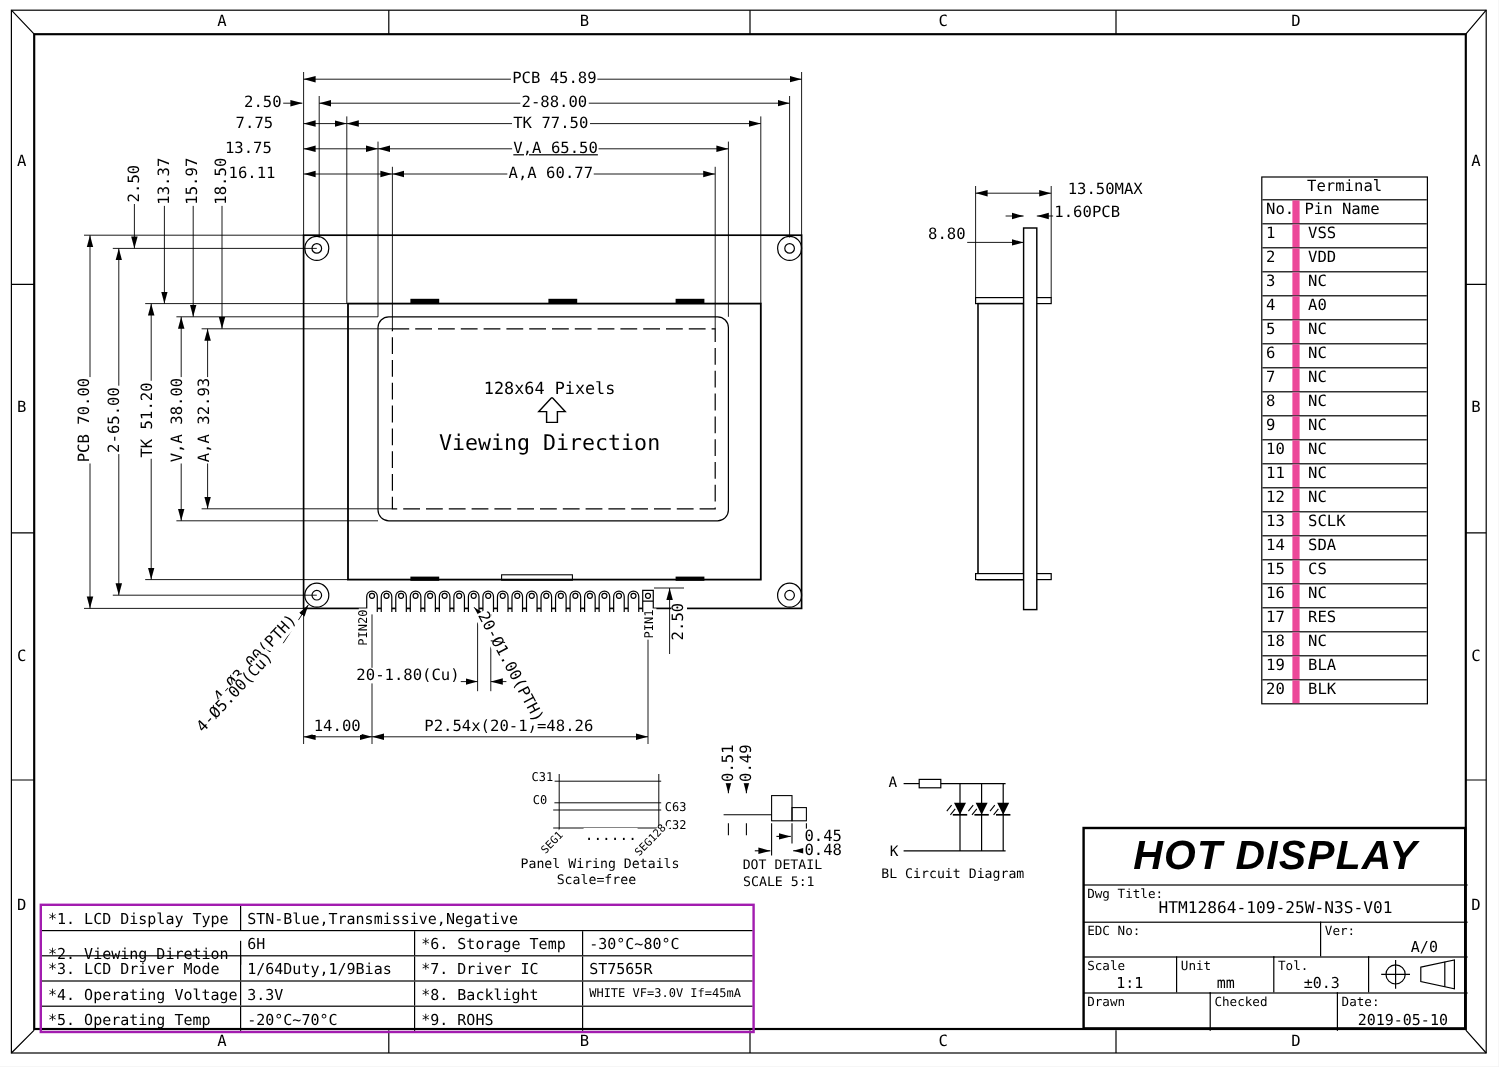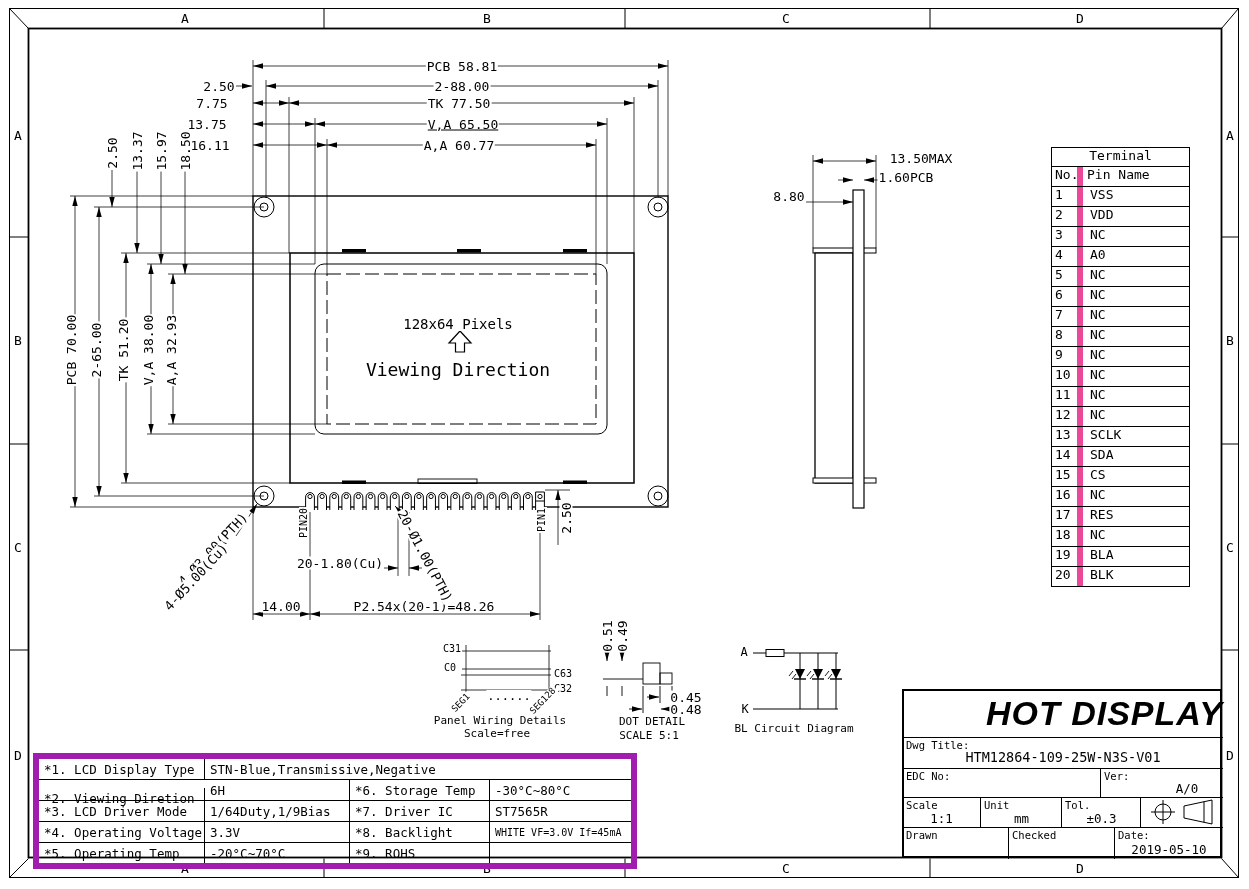--- a/index.html
+++ b/index.html
@@ -9,32 +9,32 @@
   .lbl{position:absolute;font-size:13px;line-height:1;white-space:pre;background:#fff;padding:0 1px;}
   .zl{position:absolute;font-size:13px;line-height:1;transform:translate(-50%,-50%);}
   
   #terminal{position:absolute;left:1051px;top:147px;width:137px;border:1px solid #000;font-size:13px;}
   #terminal .trow{display:flex;border-top:1px solid #000;height:19px;}
   #terminal .trow:first-child{border-top:none;}
   #terminal .c1{width:31px;border-right:6px solid #ec4899;padding-left:3px;box-sizing:border-box;}
   #terminal .c2{flex:1;padding-left:7px;}
   #terminal .tt{height:18px;text-align:center;}
   
-  #spec{position:absolute;left:33px;top:753px;width:592px;border:6px solid #a21caf;font-size:12.5px;}
+  #spec{position:absolute;left:33px;top:753px;width:592px;border:2px solid #a21caf;font-size:12.5px;}
   #spec .srow{display:flex;border-top:1px solid #000;height:20px;align-items:center;}
   #spec .srow:first-child{border-top:none;}
   #spec .sc{border-right:1px solid #000;padding-left:5px;box-sizing:border-box;height:100%;display:flex;align-items:center;overflow:hidden;}
   #spec .sc:last-child{border-right:none;}
   
   #tblock{position:absolute;left:902px;top:689px;width:320px;height:169px;border:2px solid #000;box-sizing:border-box;font-size:12.5px;}
   .tbcell{position:absolute;box-sizing:border-box;border-left:1px solid #000;border-top:1px solid #000;}
   .tbsm{position:absolute;font-size:10.5px;left:3px;top:1px;}
   .tbval{position:absolute;width:100%;text-align:center;}
   #brand{font-family:"Liberation Sans",sans-serif;font-weight:bold;font-style:italic;
-         font-size:34px;letter-spacing:1px;text-align:right;line-height:46px;}
+         font-size:34px;letter-spacing:1px;text-align:center;line-height:46px;}
 </style>
 </head>
 <body>
 
 <div id="sheet">
 
 <svg width="1249" height="889" viewBox="0 0 1249 889">
   <defs>
     <marker id="ah" viewBox="0 0 10 7" refX="10" refY="3.5" markerWidth="10" markerHeight="7" markerUnits="userSpaceOnUse" orient="auto-start-reverse">
       <path d="M0,0.8 L10,3.5 L0,6.2 z" fill="#000"></path>
@@ -217,21 +217,21 @@
 
   <g stroke="#000" stroke-width="1" fill="none">
     <circle cx="1163" cy="812" r="8"></circle>
     <path d="M1151,812 H1175 M1163,800 V824"></path>
     <polygon points="1184,806 1212,800 1212,824 1184,818"></polygon>
     <path d="M1204,801.5 V822.5"></path>
   </g>
 </svg>
 
 <div id="labels">
-      <div class="lbl" style="left: 462px; top: 66px; transform: translate(-50%, -50%);">PCB 58.81</div>
+      <div class="lbl" style="left: 462px; top: 66px; transform: translate(-50%, -50%);">PCB 45.89</div>
       <div class="lbl" style="left: 462px; top: 86px; transform: translate(-50%, -50%);">2-88.00</div>
       <div class="lbl" style="left: 219px; top: 86px; transform: translate(-50%, -50%);">2.50</div>
       <div class="lbl" style="left: 459px; top: 103px; transform: translate(-50%, -50%);">TK 77.50</div>
       <div class="lbl" style="left: 212px; top: 103px; transform: translate(-50%, -50%);">7.75</div>
       <div class="lbl" style="left: 463px; top: 124px; transform: translate(-50%, -50%); text-decoration: underline;">V,A 65.50</div>
       <div class="lbl" style="left: 207px; top: 124px; transform: translate(-50%, -50%);">13.75</div>
       <div class="lbl" style="left: 459px; top: 145px; transform: translate(-50%, -50%);">A,A 60.77</div>
       <div class="lbl" style="left: 210px; top: 145px; transform: translate(-50%, -50%);">16.11</div>
       <div class="lbl" style="left: 112px; top: 153px; transform: translate(-50%, -50%) rotate(-90deg);">2.50</div>
       <div class="lbl" style="left: 137px; top: 151px; transform: translate(-50%, -50%) rotate(-90deg);">13.37</div>

